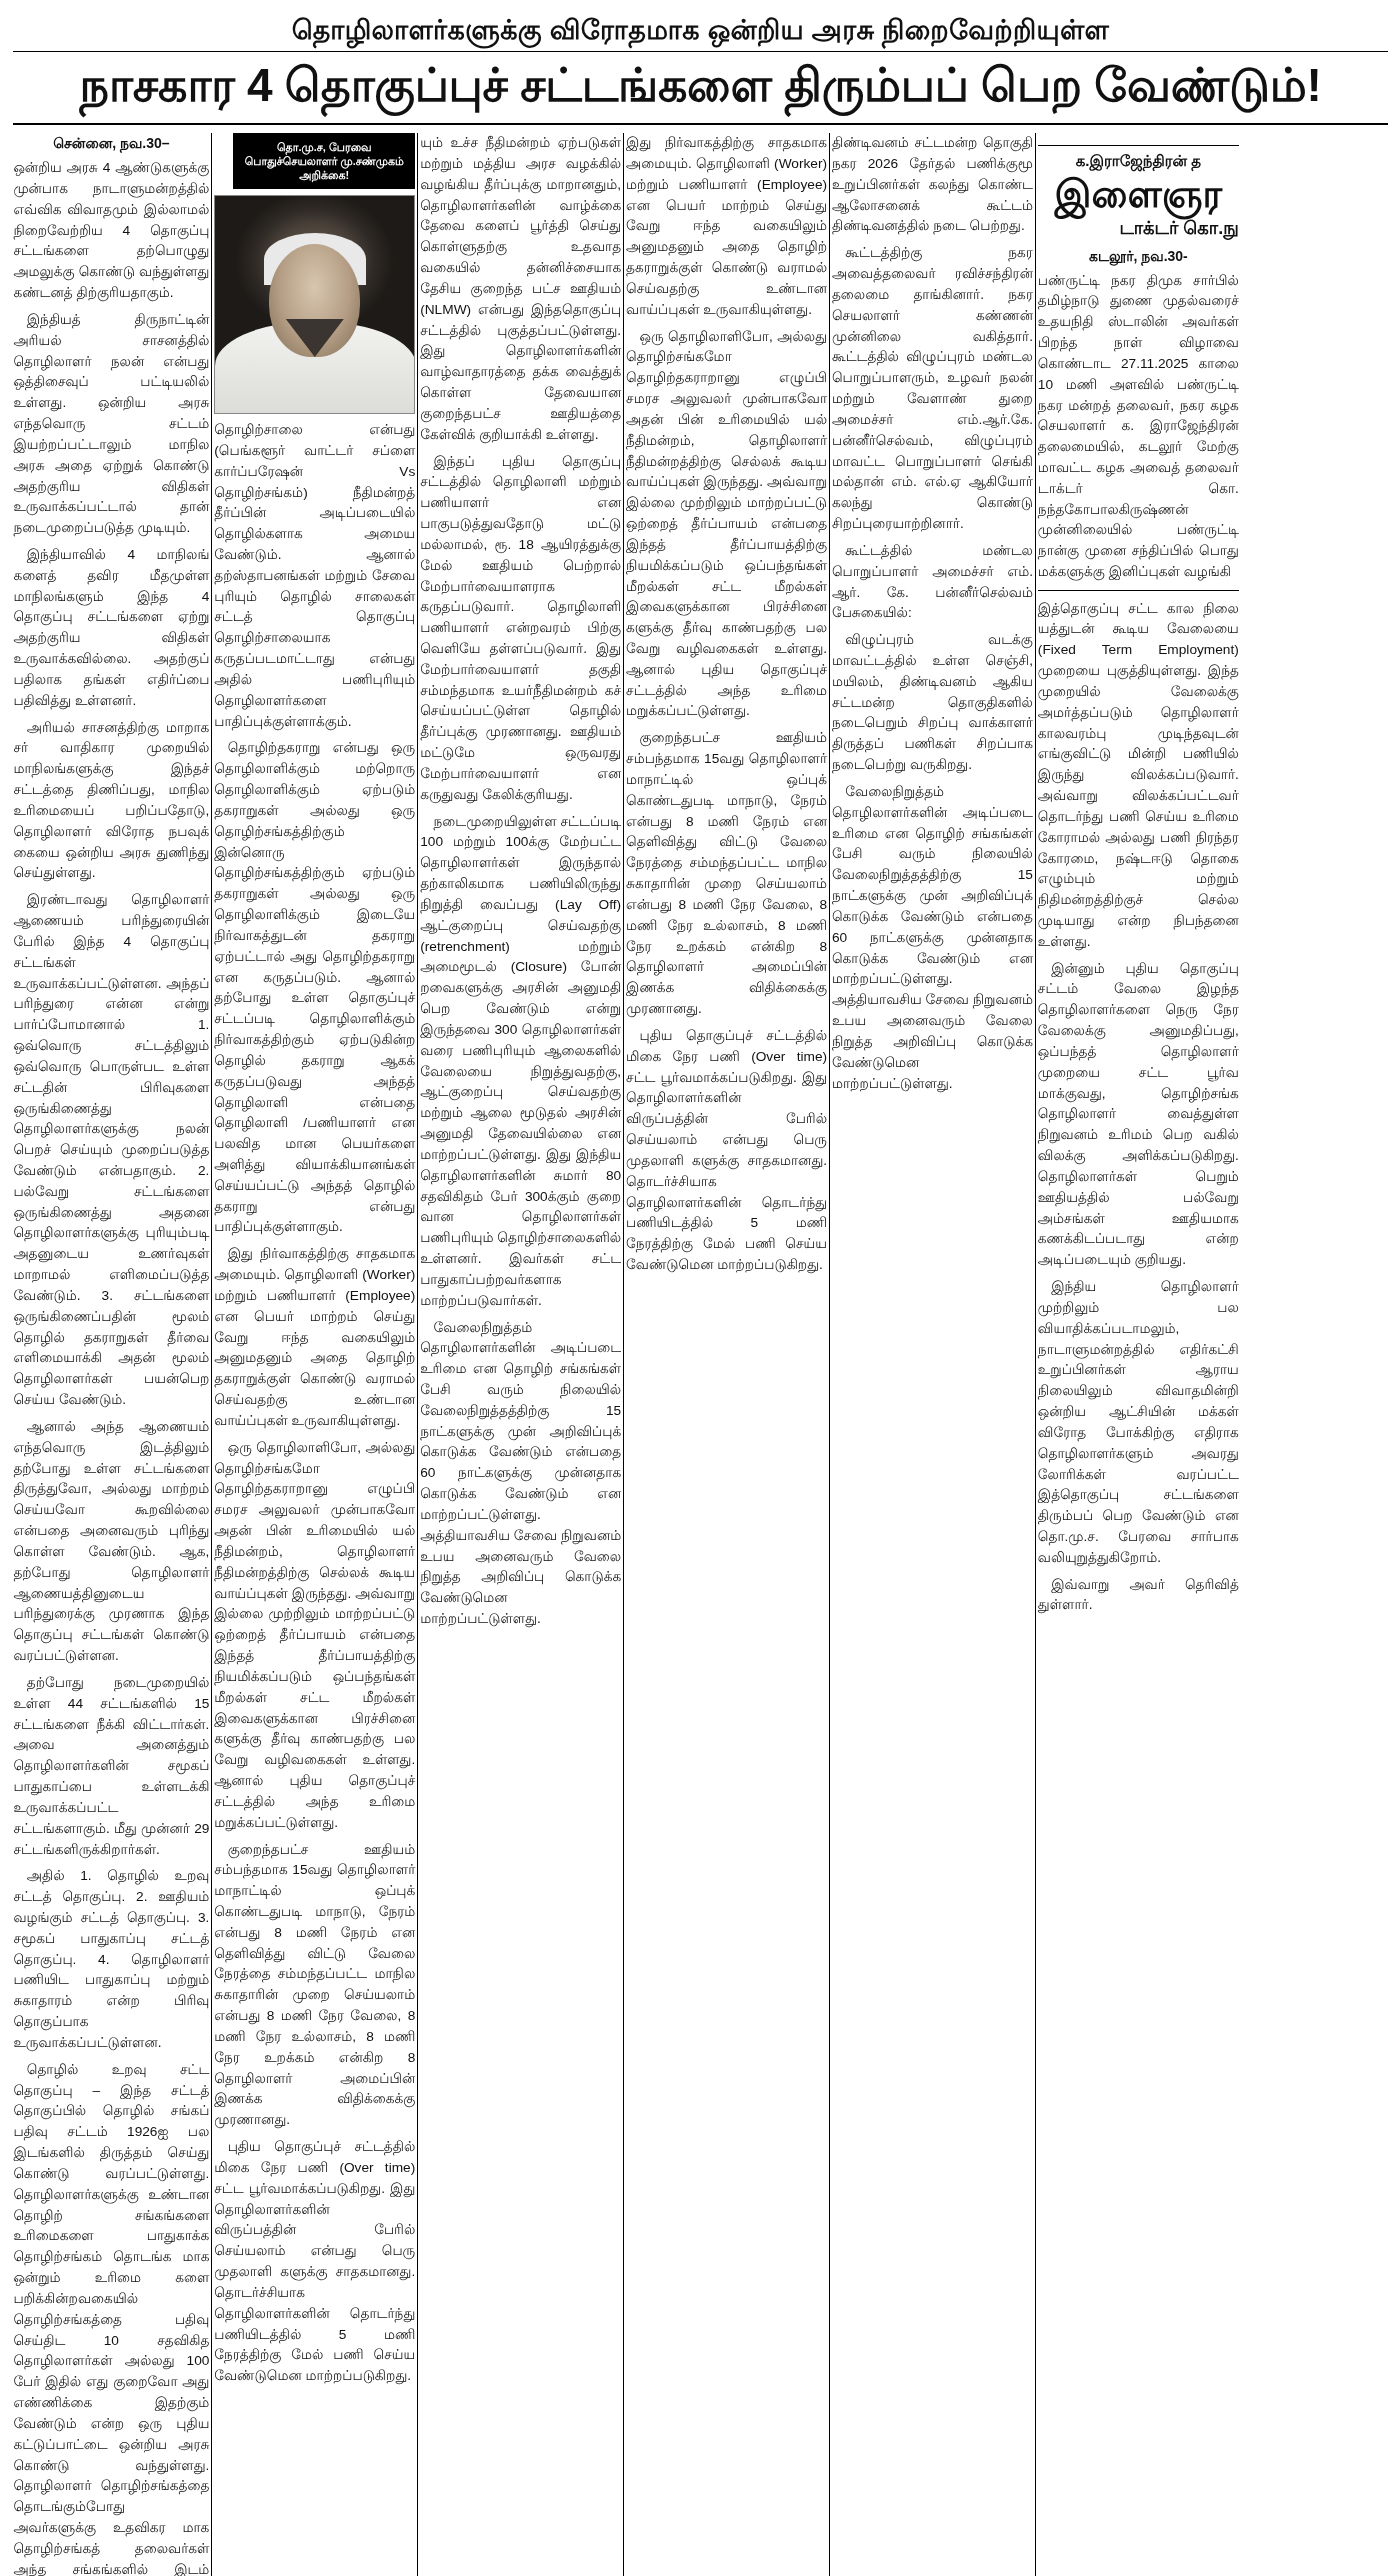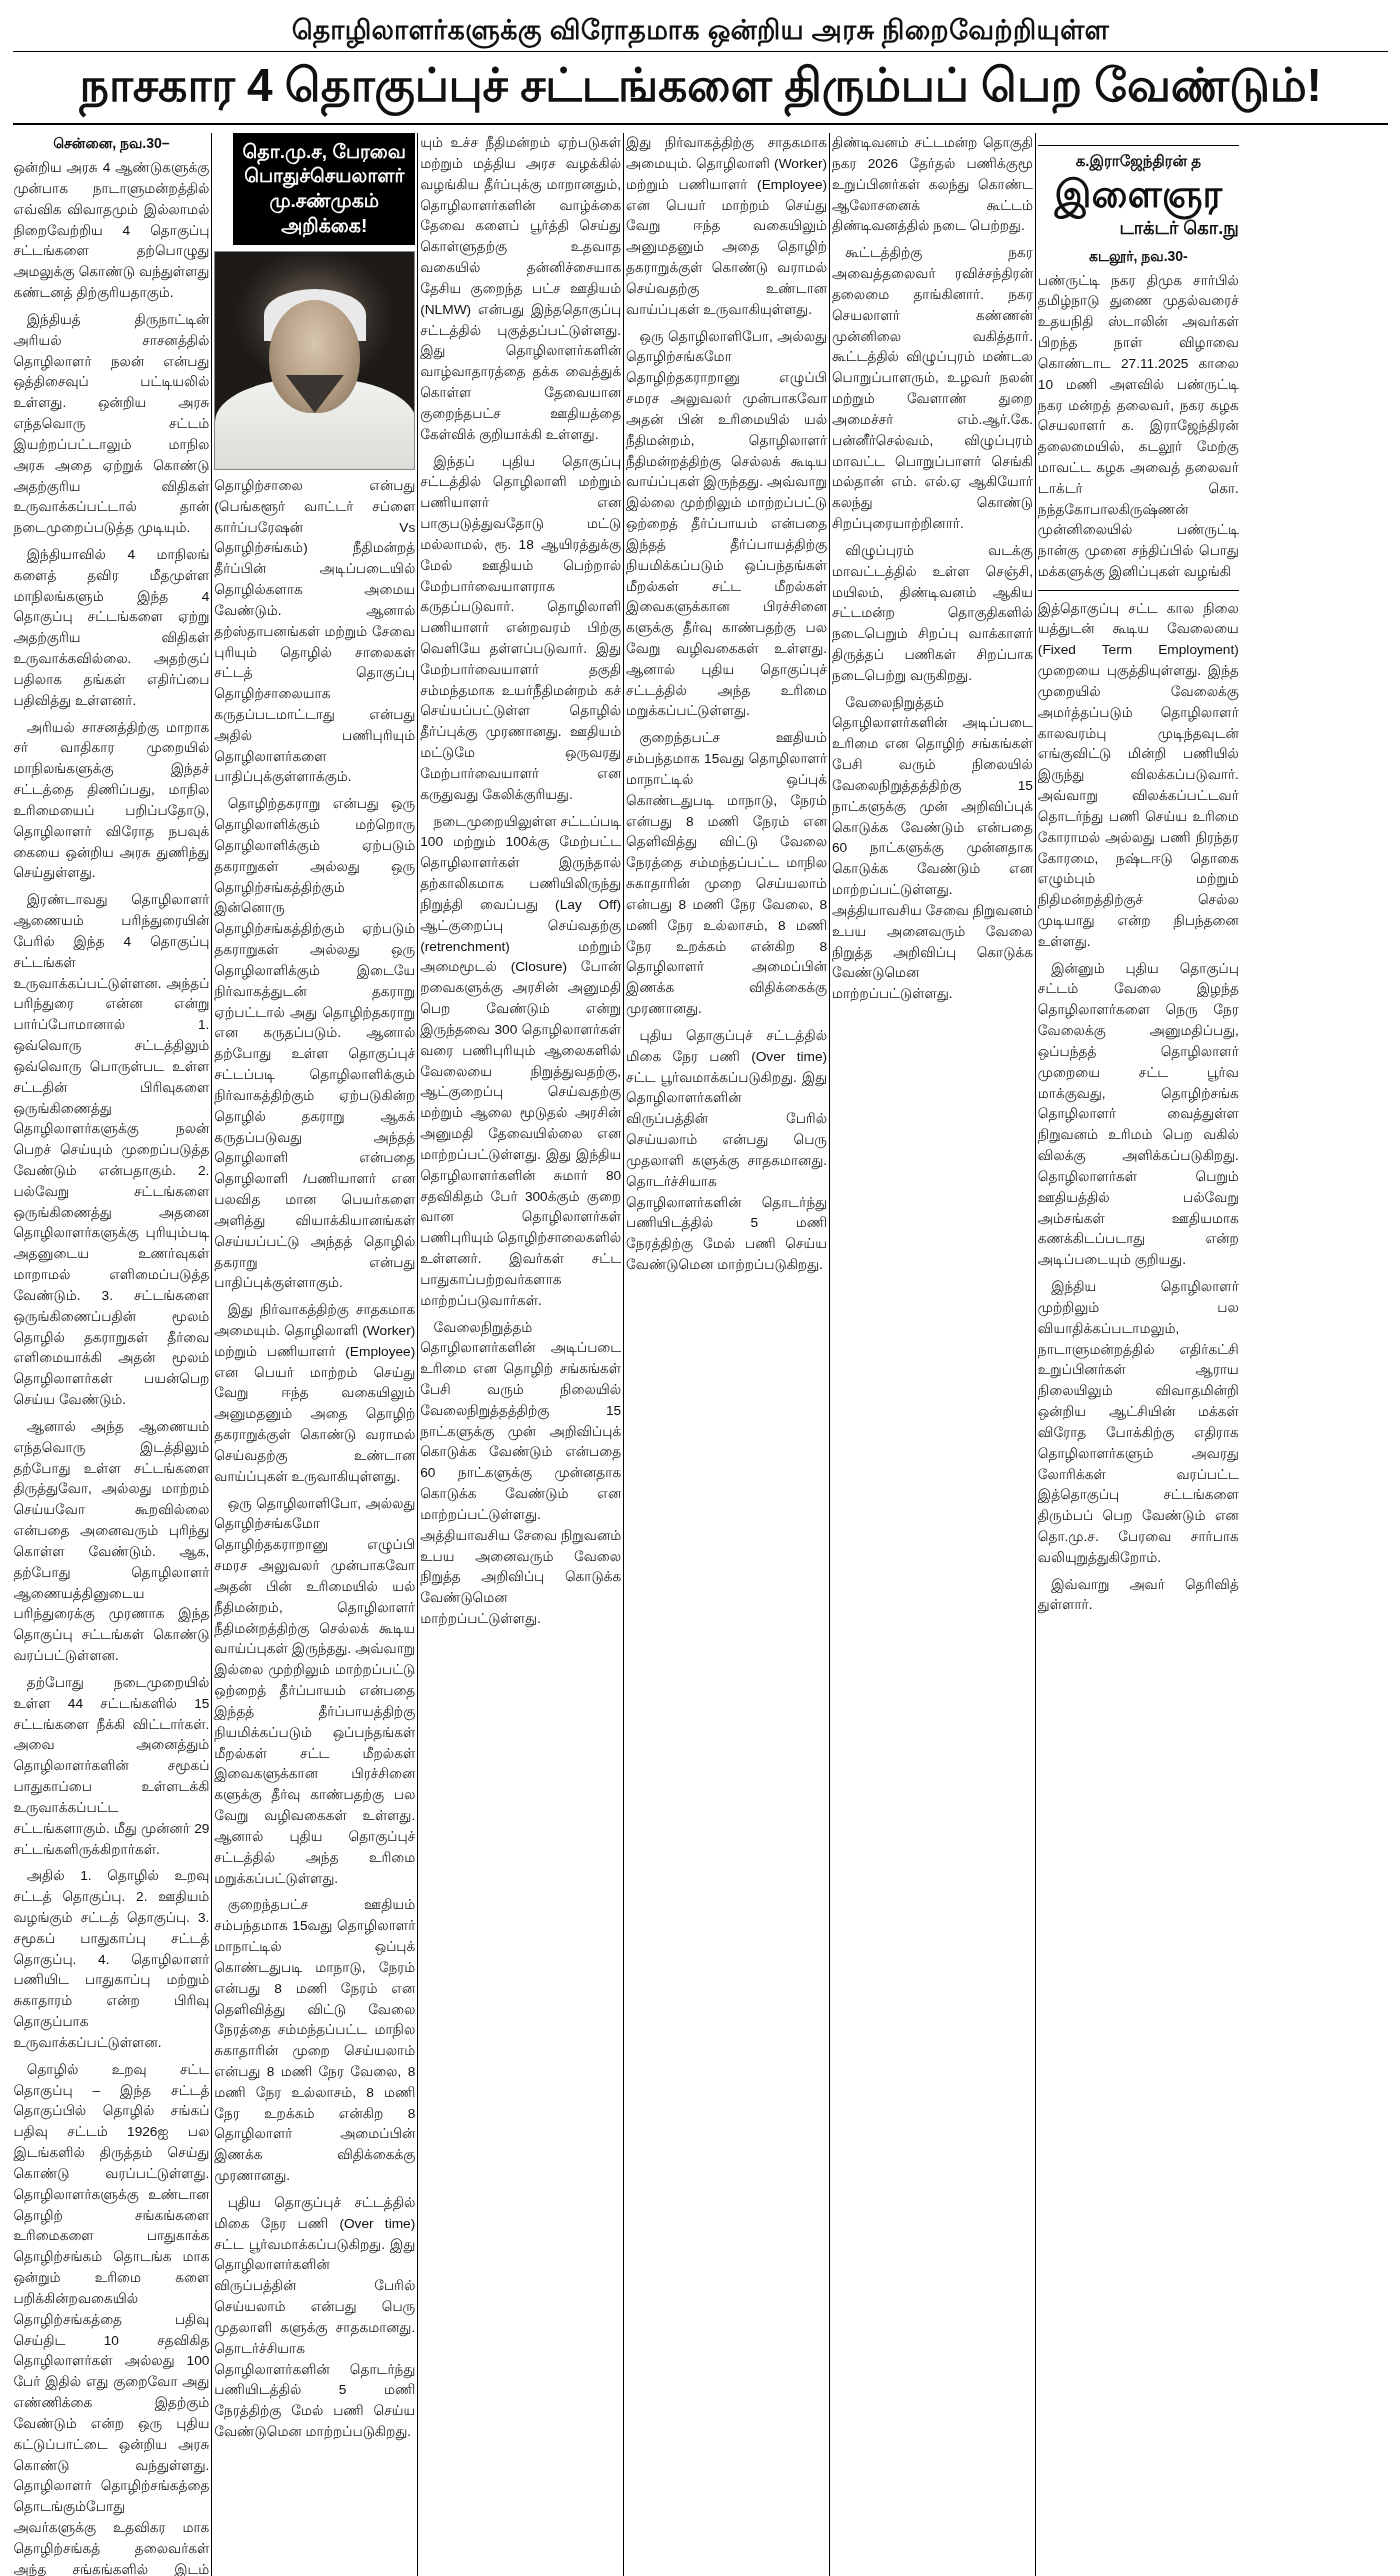--- a/index.html
+++ b/index.html
@@ -63,21 +63,21 @@
     font-size: 14px;
     font-weight: 700;
     margin-bottom: 3.7px;
   }
 
   
   .sub-banner {
     border: 1.8px solid #000;
     background:#000;
     color:#fff;
-    font-size: 19px;
+    font-size: 11px;
     font-weight: 700;
     text-align:center;
     padding: 5.5px 3.7px;
     line-height:1.3;
     margin-bottom: 6px;
     margin-left: 19px;
   }
   .portrait {
     width: 100%;
     height: 219px;
@@ -191,20 +191,21 @@
       <p>ஒரு தொழிலாளிபோ, அல்லது தொழிற்சங்கமோ தொழிற்தகராறானு எழுப்பி சமரச அலுவலர் முன்பாகவோ அதன் பின் உரிமையில் யல் நீதிமன்றம், தொழிலாளர் நீதிமன்றத்திற்கு செல்லக் கூடிய வாய்ப்புகள் இருந்தது. அவ்வாறு இல்லை முற்றிலும் மாற்றப்பட்டு ஒற்றைத் தீர்ப்பாயம் என்பதை இந்தத் தீர்ப்பாயத்திற்கு நியமிக்கப்படும் ஒப்பந்தங்கள் மீறல்கள் சட்ட மீறல்கள் இவைகளுக்கான பிரச்சினை களுக்கு தீர்வு காண்பதற்கு பல வேறு வழிவகைகள் உள்ளது. ஆனால் புதிய தொகுப்புச் சட்டத்தில் அந்த உரிமை மறுக்கப்பட்டுள்ளது.</p>
       <p>குறைந்தபட்ச ஊதியம் சம்பந்தமாக 15வது தொழிலாளர் மாநாட்டில் ஒப்புக் கொண்டதுபடி மாநாடு, நேரம் என்பது 8 மணி நேரம் என தெளிவித்து விட்டு வேலை நேரத்தை சம்மந்தப்பட்ட மாநில சுகாதாரின் முறை செய்யலாம் என்பது 8 மணி நேர வேலை, 8 மணி நேர உல்லாசம், 8 மணி நேர உறக்கம் என்கிற 8 தொழிலாளர் அமைப்பின் இணக்க விதிக்கைக்கு முரணானது.</p>
       <p>புதிய தொகுப்புச் சட்டத்தில் மிகை நேர பணி (Over time) சட்ட பூர்வமாக்கப்படுகிறது. இது தொழிலாளர்களின் விருப்பத்தின் பேரில் செய்யலாம் என்பது பெரு முதலாளி களுக்கு சாதகமானது. தொடர்ச்சியாக தொழிலாளர்களின் தொடர்ந்து பணியிடத்தில் 5 மணி நேரத்திற்கு மேல் பணி செய்ய வேண்டுமென மாற்றப்படுகிறது.</p>
     </div>
 
     <div class="vrule"></div>
 
     <div class="col">
       <p class="noind">திண்டிவனம் சட்டமன்ற தொகுதி நகர 2026 தேர்தல் பணிக்குமூ உறுப்பினர்கள் கலந்து கொண்ட ஆலோசனைக் கூட்டம் திண்டிவனத்தில் நடை பெற்றது.</p>
       <p>கூட்டத்திற்கு நகர அவைத்தலைவர் ரவிச்சந்திரன் தலைமை தாங்கினார். நகர செயலாளர் கண்ணன் முன்னிலை வகித்தார். கூட்டத்தில் விழுப்புரம் மண்டல பொறுப்பாளரும், உழவர் நலன் மற்றும் வேளாண் துறை அமைச்சர் எம்.ஆர்.கே. பன்னீர்செல்வம், விழுப்புரம் மாவட்ட பொறுப்பாளர் செங்கி மல்தான் எம். எல்.ஏ ஆகியோர் கலந்து கொண்டு சிறப்புரையாற்றினார்.</p>
+      <p>கூட்டத்தில் மண்டல பொறுப்பாளர் அமைச்சர் எம். ஆர். கே. பன்னீர்செல்வம் பேசுகையில்:</p>
       <p>விழுப்புரம் வடக்கு மாவட்டத்தில் உள்ள செஞ்சி, மயிலம், திண்டிவனம் ஆகிய சட்டமன்ற தொகுதிகளில் நடைபெறும் சிறப்பு வாக்காளர் திருத்தப் பணிகள் சிறப்பாக நடைபெற்று வருகிறது.</p>
       <p>வேலைநிறுத்தம் தொழிலாளர்களின் அடிப்படை உரிமை என தொழிற் சங்கங்கள் பேசி வரும் நிலையில் வேலைநிறுத்தத்திற்கு 15 நாட்களுக்கு முன் அறிவிப்புக் கொடுக்க வேண்டும் என்பதை 60 நாட்களுக்கு முன்னதாக கொடுக்க வேண்டும் என மாற்றப்பட்டுள்ளது. அத்தியாவசிய சேவை நிறுவனம் உபய அனைவரும் வேலை நிறுத்த அறிவிப்பு கொடுக்க வேண்டுமென மாற்றப்பட்டுள்ளது.</p>
     </div>
 
     <div class="vrule"></div>
 
     <div class="col">
       <div class="rail-title1">க.இராஜேந்திரன் த</div>
       <div class="rail-title2">இளைஞர</div>
       <div class="rail-title3">டாக்டர் கொ.நு</div>

